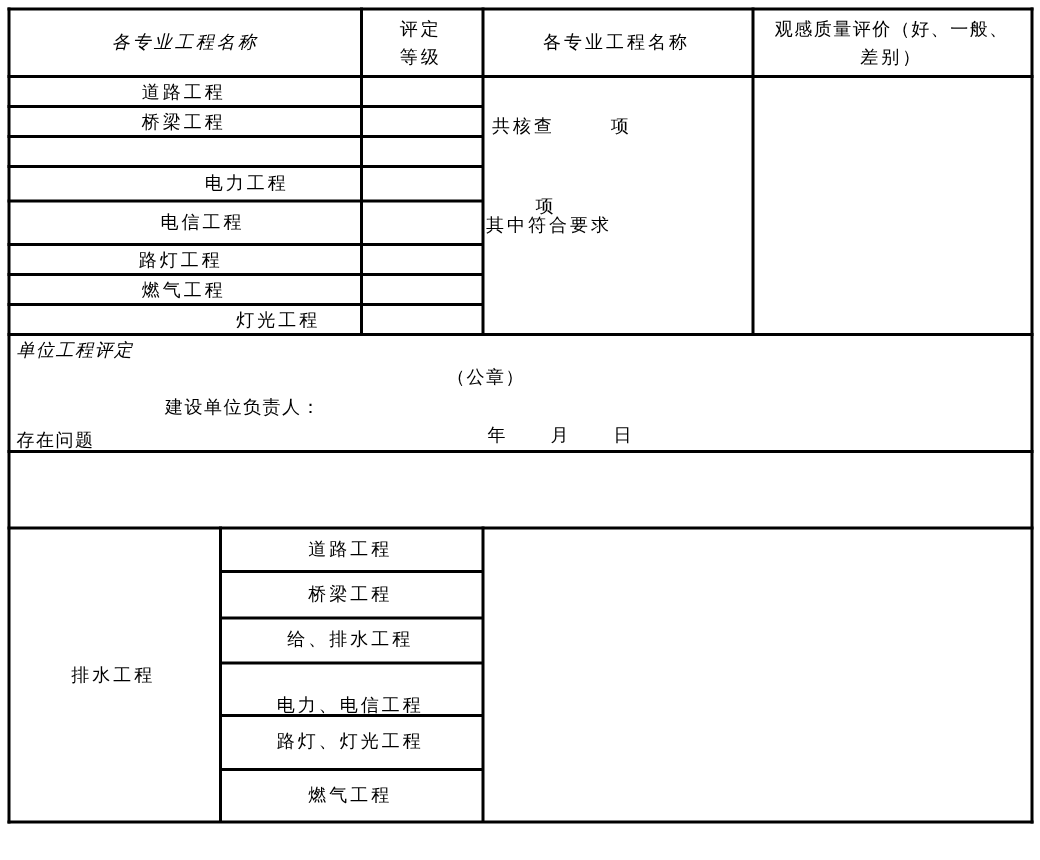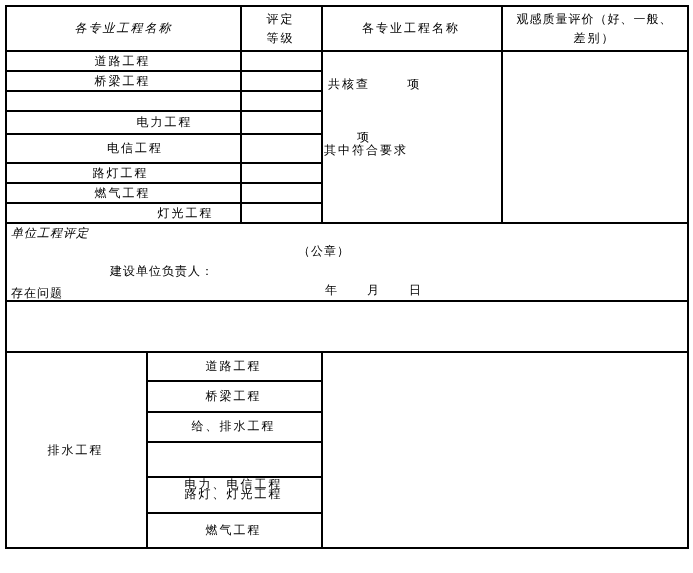--- a/index.html
+++ b/index.html
@@ -86,18 +86,18 @@
   <div class="txt" style="left:367px; top:283px;">月</div>
   <div class="txt" style="left:409px; top:283px;">日</div>
 
   <div class="txt" style="left:11px; top:286px; letter-spacing:1px;">存在问题</div>
   <div class="txt" style="left:11px; top:320px; width:670px; height:28px;"></div>
 
   <div class="txt c" style="left:5px; top:443px; width:141px;">排水工程</div>
   <div class="txt c" style="left:146px; top:359px; width:175px;">道路工程</div>
   <div class="txt c" style="left:146px; top:389px; width:175px;">桥梁工程</div>
   <div class="txt c" style="left:146px; top:419px; width:175px;">给、排水工程</div>
-  <div class="txt c" style="left:146px; top:477px; width:175px;text-align:center;">电力、电信工程</div>
+  <div class="txt c" style="left:146px; top:463px; width:175px;text-align:center;">电力、电信工程</div>
   <div class="txt c" style="left:146px; top:487px; width:175px;">路灯、灯光工程</div>
   <div class="txt c" style="left:146px; top:523px; width:175px;">燃气工程</div>
   <div class="txt" style="left:324px; top:354px; width:362px; height:192px;"></div>
 
 </div>
 
 </body></html>

